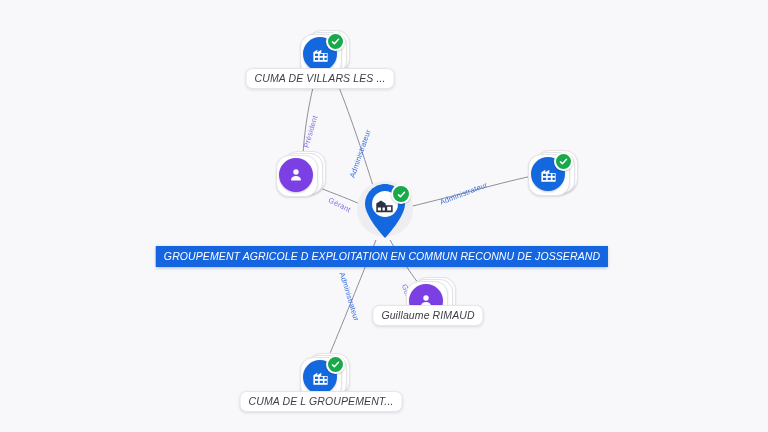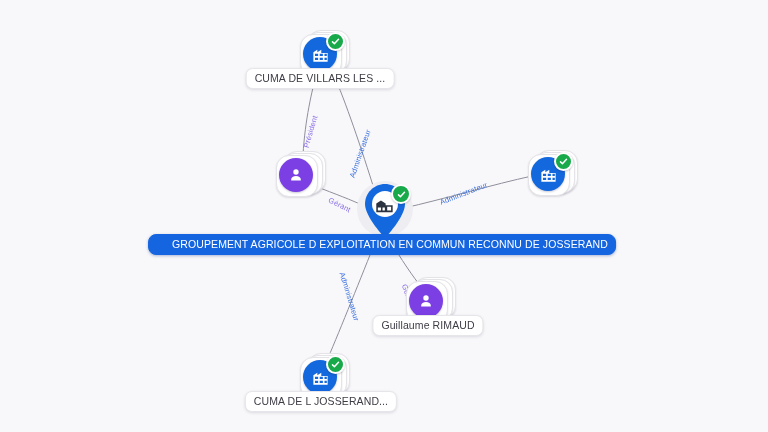--- a/index.html
+++ b/index.html
@@ -58,25 +58,27 @@
 
   
   .label{
     position:absolute;transform:translate(-50%,0);
     background:#ffffff;border:1px solid #e6e6ea;
     border-radius:7px;
     padding:3px 8px 4px 8px;
     font-size:10.5px;color:#3d3d46;white-space:nowrap;
     box-shadow:0 1px 3px rgba(40,40,80,.14);
     letter-spacing:.1px;
+    font-style:italic;
   }
   .label.selected{
     background:#1565e0;border-color:#1565e0;color:#ffffff;
-    border-radius:8px;font-size:10.5px;padding:3px 7px 4px 23px;
+    border-radius:0;font-size:10.5px;padding:3px 7px 4px 7px;
     box-shadow:0 1px 3px rgba(20,60,140,.35);
+    margin-top:12px;
   }
 
   
   .rel{
     position:absolute;font-size:7.5px;white-space:nowrap;
     transform-origin:0 50%;
     letter-spacing:.15px;
   }
   .rel.purple{color:#8b6fe8;}
   .rel.blue{color:#3b6fe0;}
@@ -201,34 +203,34 @@
       <div class="card c2"></div>
       <div class="card c1"></div>
       <div class="disc person">
         <svg width="18" height="18" viewBox="0 0 24 24" fill="#ffffff">
           <circle cx="12" cy="8" r="3.6"></circle>
           <path d="M12 13.2c-3.6 0-6.4 2.1-6.4 4.6v1.4h12.8v-1.4c0-2.5-2.8-4.6-6.4-4.6z"></path>
         </svg>
       </div>
     </div>
   </div>
-  <div class="label" style="left:428px;top:315px;">Guillaume RIMAUD</div>
+  <div class="label" style="left:428px;top:305px;">Guillaume RIMAUD</div>
 
   <div class="node" style="left:323px;top:375px;">
     <div class="stack">
       <div class="card c3"></div>
       <div class="card c2"></div>
       <div class="card c1"></div>
       <div class="disc company">
         <svg width="19" height="19" viewBox="0 0 24 24" fill="#ffffff">
           <path d="M3 21V9l5-3v3l5-3v4h8v11H3zm2-2h4v-3H5v3zm0-5h4v-3H5v3zm6 5h4v-3h-4v3zm0-5h4v-3h-4v3zm6 5h3v-3h-3v3zm0-5h3v-3h-3v3z"></path>
         </svg>
       </div>
       <div class="badge">
         <svg width="9" height="9" viewBox="0 0 24 24" fill="none" stroke="#ffffff" stroke-width="4" stroke-linecap="round" stroke-linejoin="round">
           <polyline points="4,13 9,18 20,6"></polyline>
         </svg>
       </div>
     </div>
   </div>
-  <div class="label" style="left:321px;top:391px;">CUMA DE L JOSSERAND...</div>
+  <div class="label" style="left:321px;top:391px;">CUMA DE L GROUPEMENT...</div>
 
 </div>
 
 </body></html>

